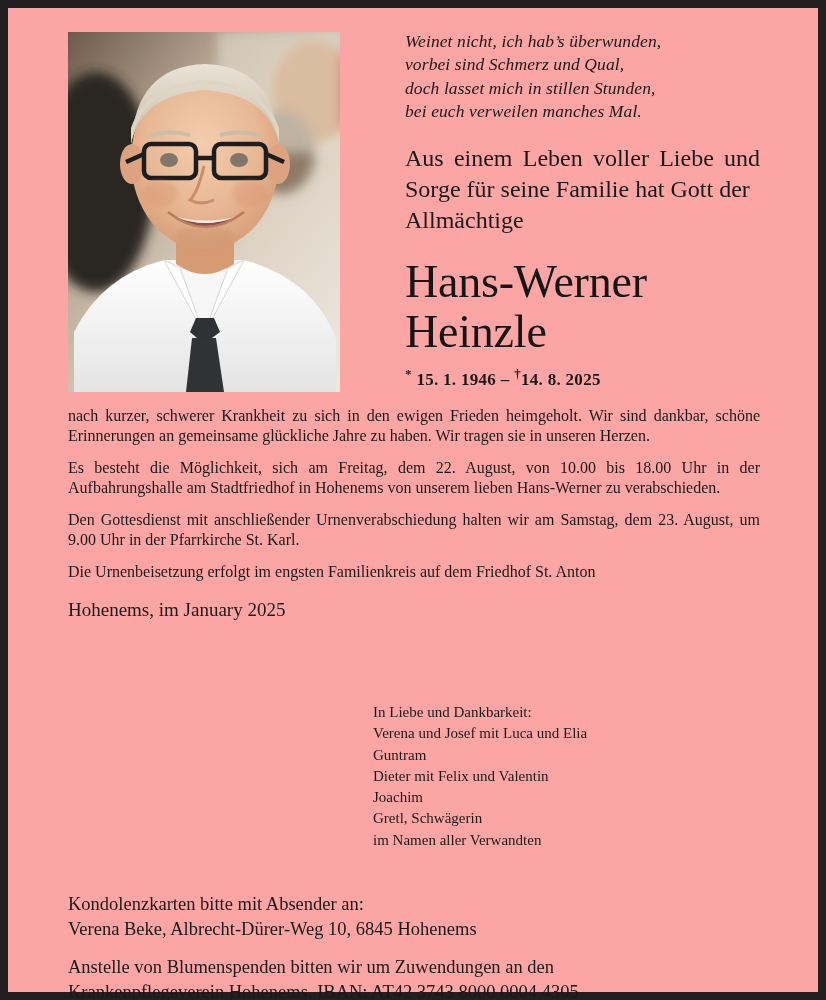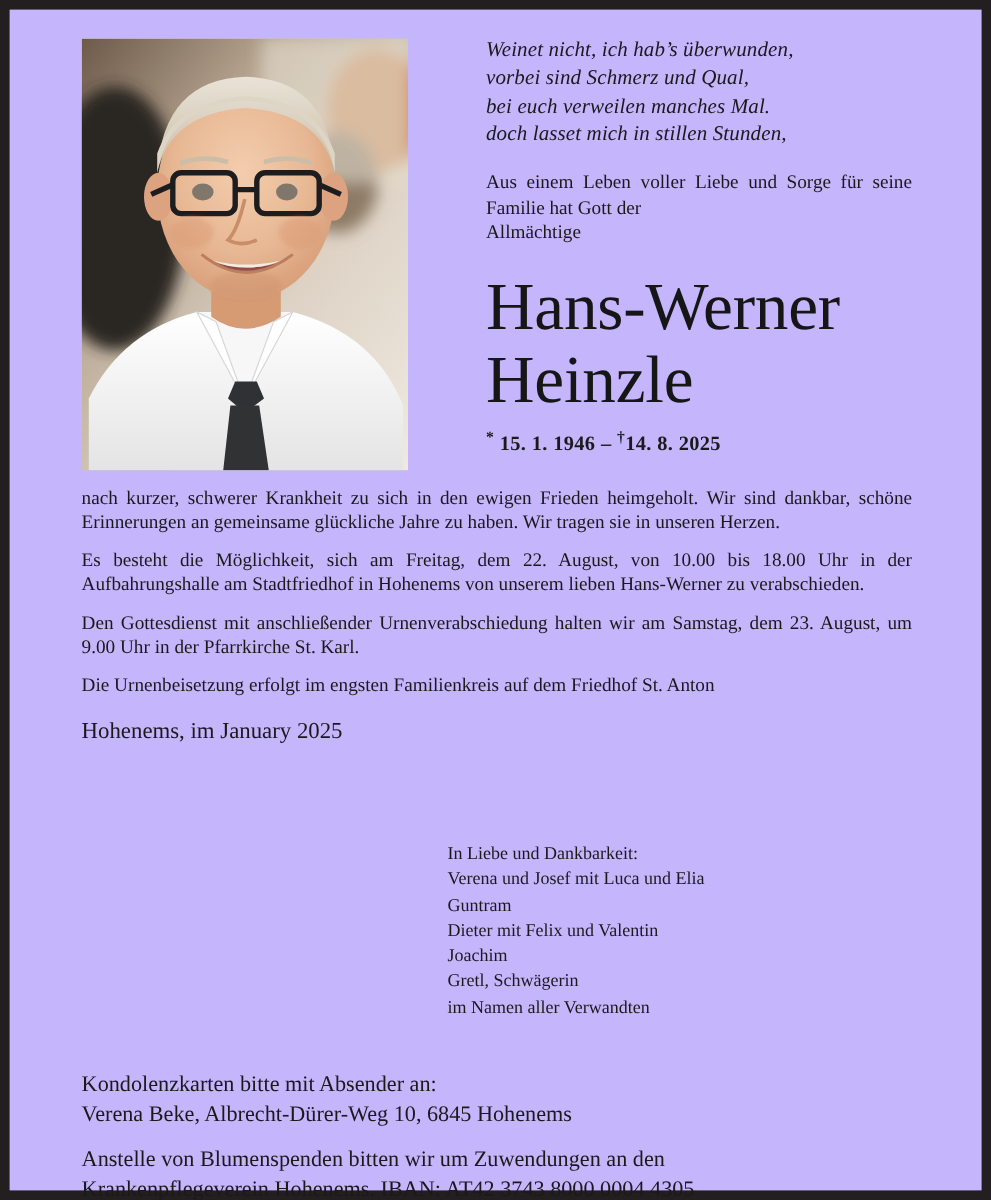--- a/index.html
+++ b/index.html
@@ -7,21 +7,21 @@
     width:826px;height:1000px;
     background:#231f20;
     font-family:"Liberation Serif", serif;
     color:#1a1a1a;
     overflow:hidden;
   }
   #card{
     position:absolute;
     left:8px;top:8px;
     width:810px;height:984px;
-    background:#c4b5fd;
+    background:#fca5a5;
     box-sizing:border-box;
   }
 
   
   #top{
     position:absolute;left:0;top:0;width:810px;height:390px;
   }
   #photo{
     position:absolute;left:60px;top:24px;
     width:272px;height:360px;
@@ -35,29 +35,29 @@
   }
   .poem{
     font-style:italic;
     font-size:17.5px;
     line-height:1.33;
     letter-spacing:.1px;
   }
   .poem div{white-space:nowrap;}
   .intro{
     margin-top:20px;
-    font-size:16px;
+    font-size:24px;
     line-height:1.28;
     text-align:justify;
     text-justify:inter-word;
   }
   .intro .lastline{text-align:left;display:block;}
   #name{
     margin-top:22px;
-    font-size:56px;
+    font-size:46px;
     line-height:1.08;
     letter-spacing:-0.2px;
     color:#161616;
   }
   #name .l2{display:block;}
   #dates{
     margin-top:9px;
     font-weight:bold;
     font-size:17px;
     letter-spacing:.3px;
@@ -184,22 +184,22 @@
         <ellipse cx="182" cy="162" rx="18" ry="13" fill="#dc9a77" opacity="0.5" filter="url(#blur3)"></ellipse>
 
         <ellipse cx="137" cy="206" rx="30" ry="12" fill="#c98d68" opacity="0.35" filter="url(#blur3)"></ellipse>
       </svg>
     </div>
 
     <div id="rightcol">
       <div class="poem">
         <div>Weinet nicht, ich hab’s überwunden,</div>
         <div>vorbei sind Schmerz und Qual,</div>
+        <div>doch lasset mich in stillen Stunden,</div>
         <div>bei euch verweilen manches Mal.</div>
-        <div>doch lasset mich in stillen Stunden,</div>
       </div>
 
       <div class="intro">
         <span>Aus einem Leben voller Liebe und Sorge für seine Familie hat Gott der</span>
         <span class="lastline">Allmächtige</span>
       </div>
 
       <div id="name">
         <span>Hans-Werner</span>
         <span class="l2">Heinzle</span>

